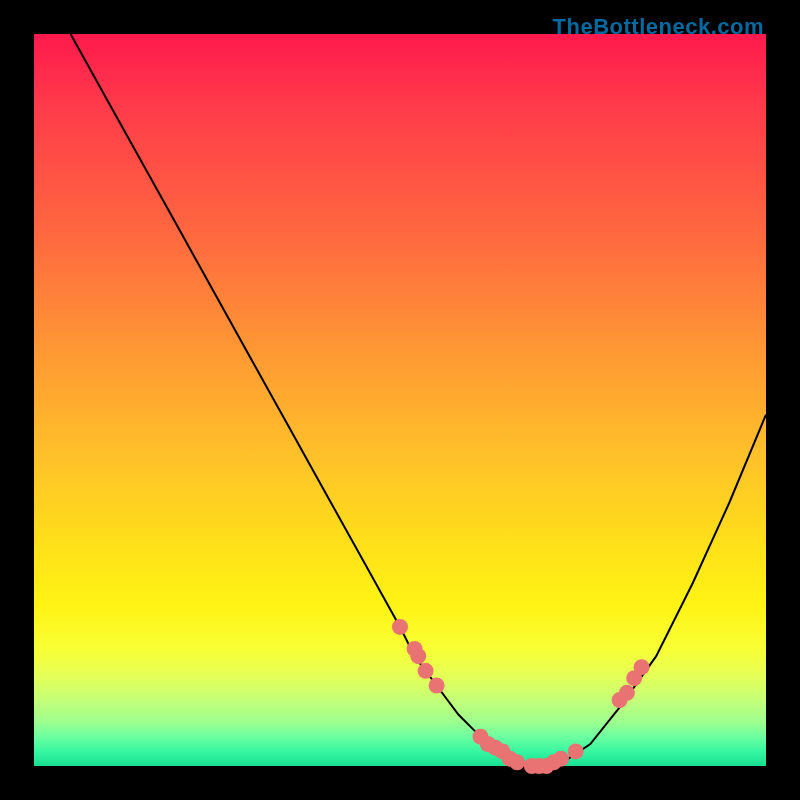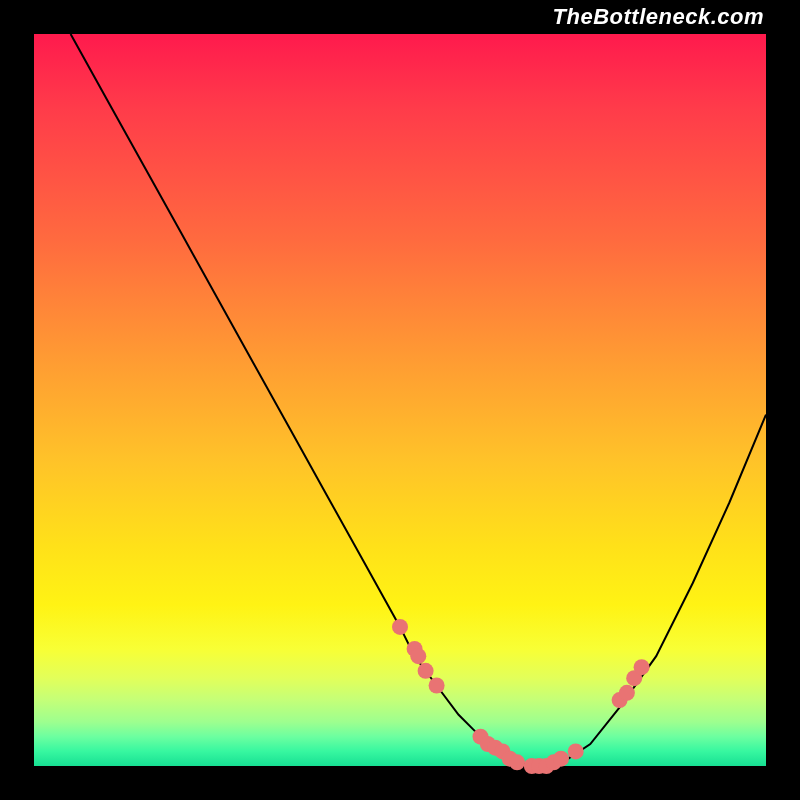--- a/index.html
+++ b/index.html
@@ -40,28 +40,27 @@
       #e2ff5a 88%,
       #c4ff78 91%,
       #9dff8f 94%,
       #6cffa0 96%,
       #37f7a0 98%,
       #17e093 100%
     );
   }
   .watermark {
     position: absolute;
-    top: 4px;
+    top: 14px;
     right: 36px;
     font-size: 22px;
     font-weight: 600;
-    color: #ffffff;
+    color: #0369a1;
     letter-spacing: 0.5px;
     user-select: none;
-    font-style: italic;
   }
   svg.curve {
     position: absolute;
     top: 0;
     left: 0;
     width: 732px;
     height: 732px;
     overflow: visible;
   }
   .curve-path {

